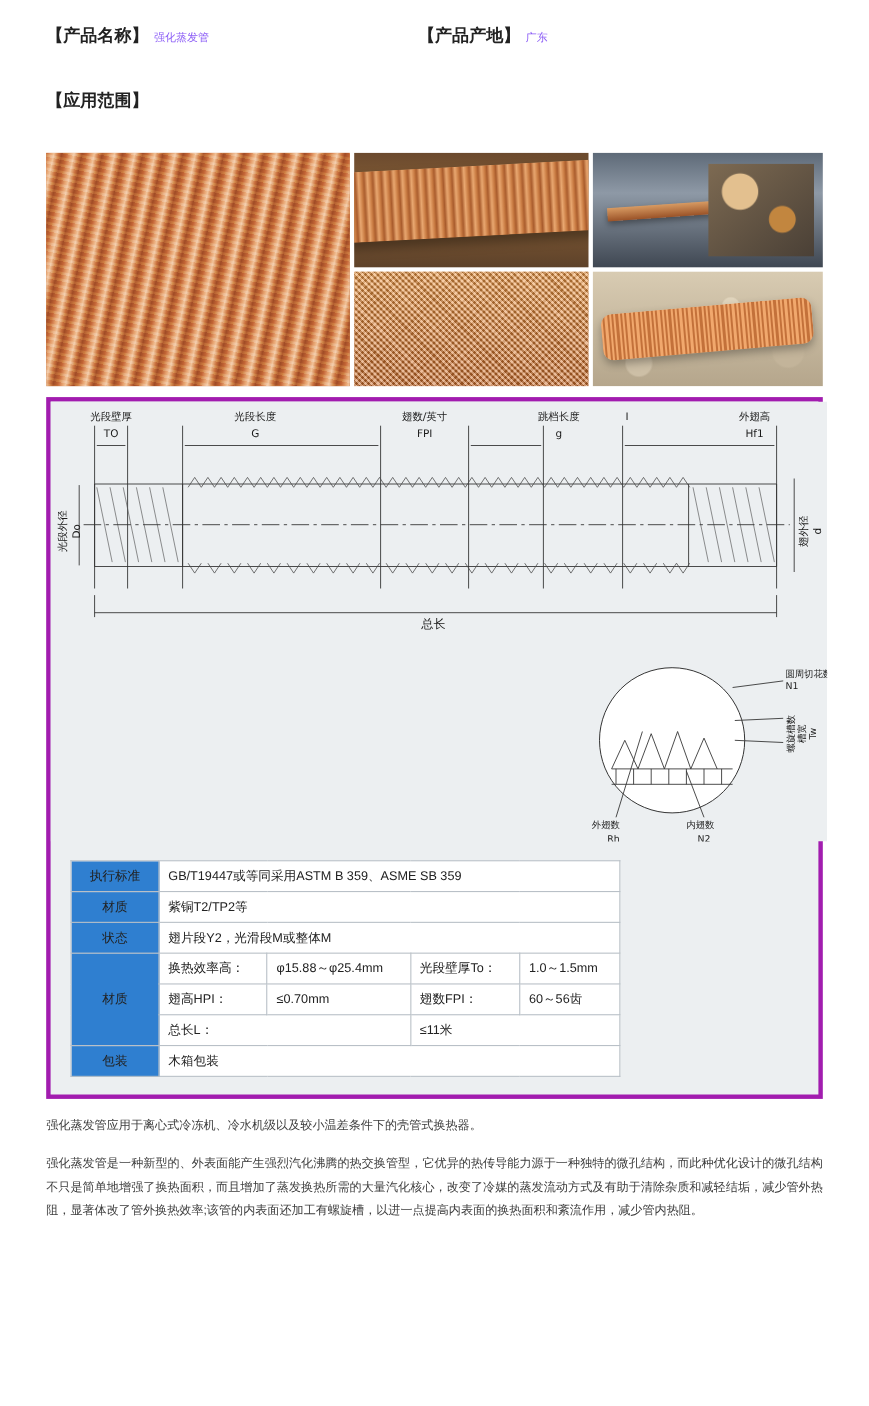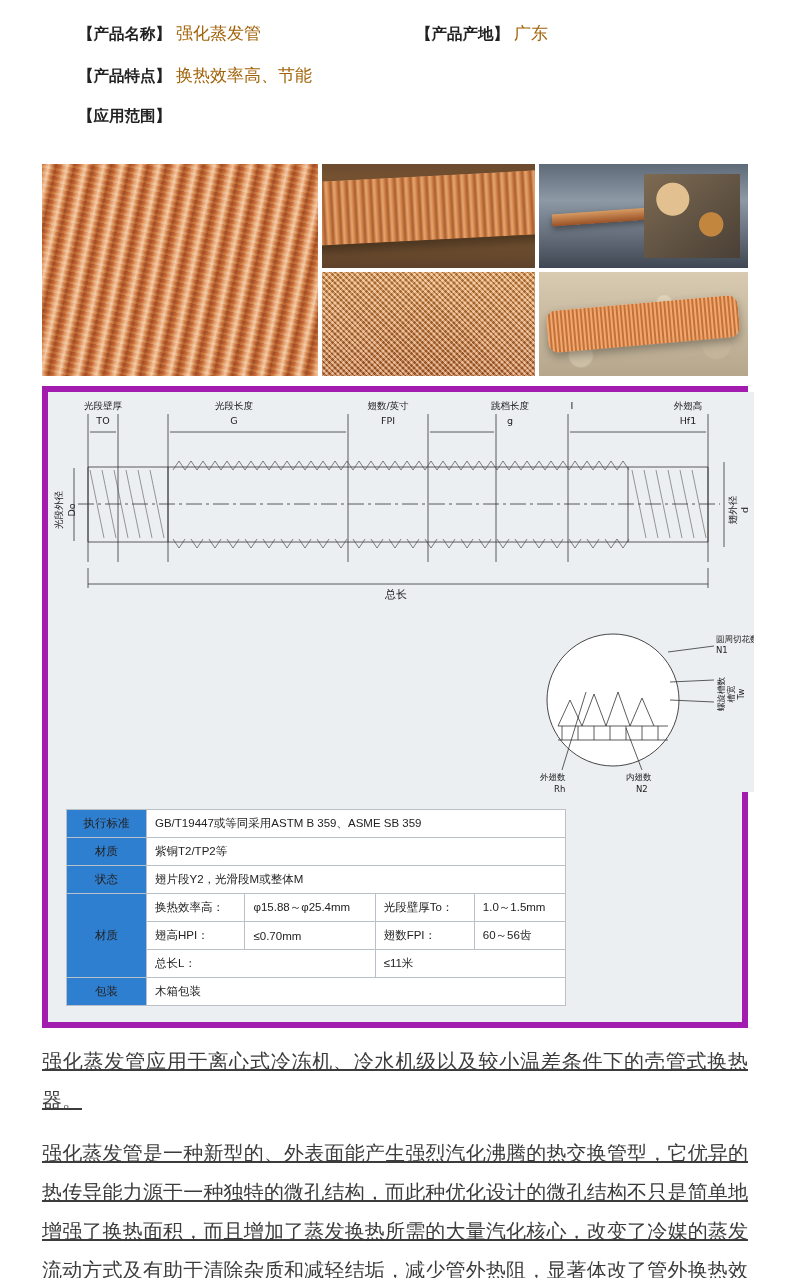--- a/index.html
+++ b/index.html
@@ -43,35 +43,34 @@
   .dots .dot.d2 { background: #e8a33d; }
   .dots .dot.d3 { background: #2d6fc4; }
 
   
   .specs { padding: 22px 42px 12px; }
   .spec-row {
     display: flex;
     align-items: flex-end;
     margin-bottom: 19px;
     font-size: 15.5px;
-    margin-left: 36px;
   }
   .spec-cell { display: flex; align-items: baseline; }
   .spec-cell.left { width: 338px; }
   .spec-cell.wide { width: 100%; flex-direction: column; }
   .spec-label {
     font-weight: bold;
     color: #222;
     white-space: nowrap;
     font-size: 15.5px;
   }
   .spec-value {
     margin-left: 5px;
-    color: #a16207;
-    font-size: 17px;
+    color: #8b5cf6;
+    font-size: 10px;
   }
 
   
   .collage {
     margin: 6px 42px 0;
     width: 706px;
   }
   .collage-row { display: flex; gap: 4px; }
   .ph { position: relative; overflow: hidden; }
   .ph-1 { width: 276px; height: 212px; }
@@ -160,21 +159,21 @@
     border-radius: 10px;
     transform: rotate(-5deg);
     box-shadow: 0 4px 8px rgba(0,0,0,0.3);
   }
 
   
   .drawing-wrap {
     margin: 10px 42px 0;
     width: 706px;
     background: #eceff1;
-    border: 6px solid #a21caf;
+    border: 4px solid #a21caf;
   }
   .drawing-wrap svg { display: block; width: 706px; height: auto; }
 
   
   .tbl-wrap { margin: 0 42px; width: 706px; }
   table.spec-tbl {
     border-collapse: collapse;
     width: 500px;
     font-size: 11.5px;
     background: #fff;
@@ -190,49 +189,44 @@
     color: #fff;
     width: 80px;
     text-align: center;
     font-size: 11.5px;
   }
 
   
   .body-text { padding: 14px 42px 30px; }
   .body-text p {
     margin: 0 0 14px;
-    font-size: 20px;
+    font-size: 11px;
     line-height: 1.95;
     color: #3c3c3c;
     text-align: justify;
-    text-decoration: underline;
   }
 </style>
 </head>
 <body>
 
 <div class="page">
 
 
   <div class="specs">
     <div class="spec-row">
       <div class="spec-cell left">
         <span class="spec-label">【产品名称】</span>
         <span class="spec-value">强化蒸发管</span>
       </div>
       <div class="spec-cell">
         <span class="spec-label">【产品产地】</span>
         <span class="spec-value">广东</span>
       </div>
     </div>
     <div class="spec-row">
-      <div class="spec-cell">
-        <span class="spec-label">【产品特点】</span>
-        <span class="spec-value">换热效率高、节能</span>
-      </div>
     </div>
     <div class="spec-row">
       <div class="spec-cell wide">
         <span class="spec-label">【应用范围】</span>
       </div>
     </div>
   </div>
 
   <div class="collage">
     <div class="collage-row">

